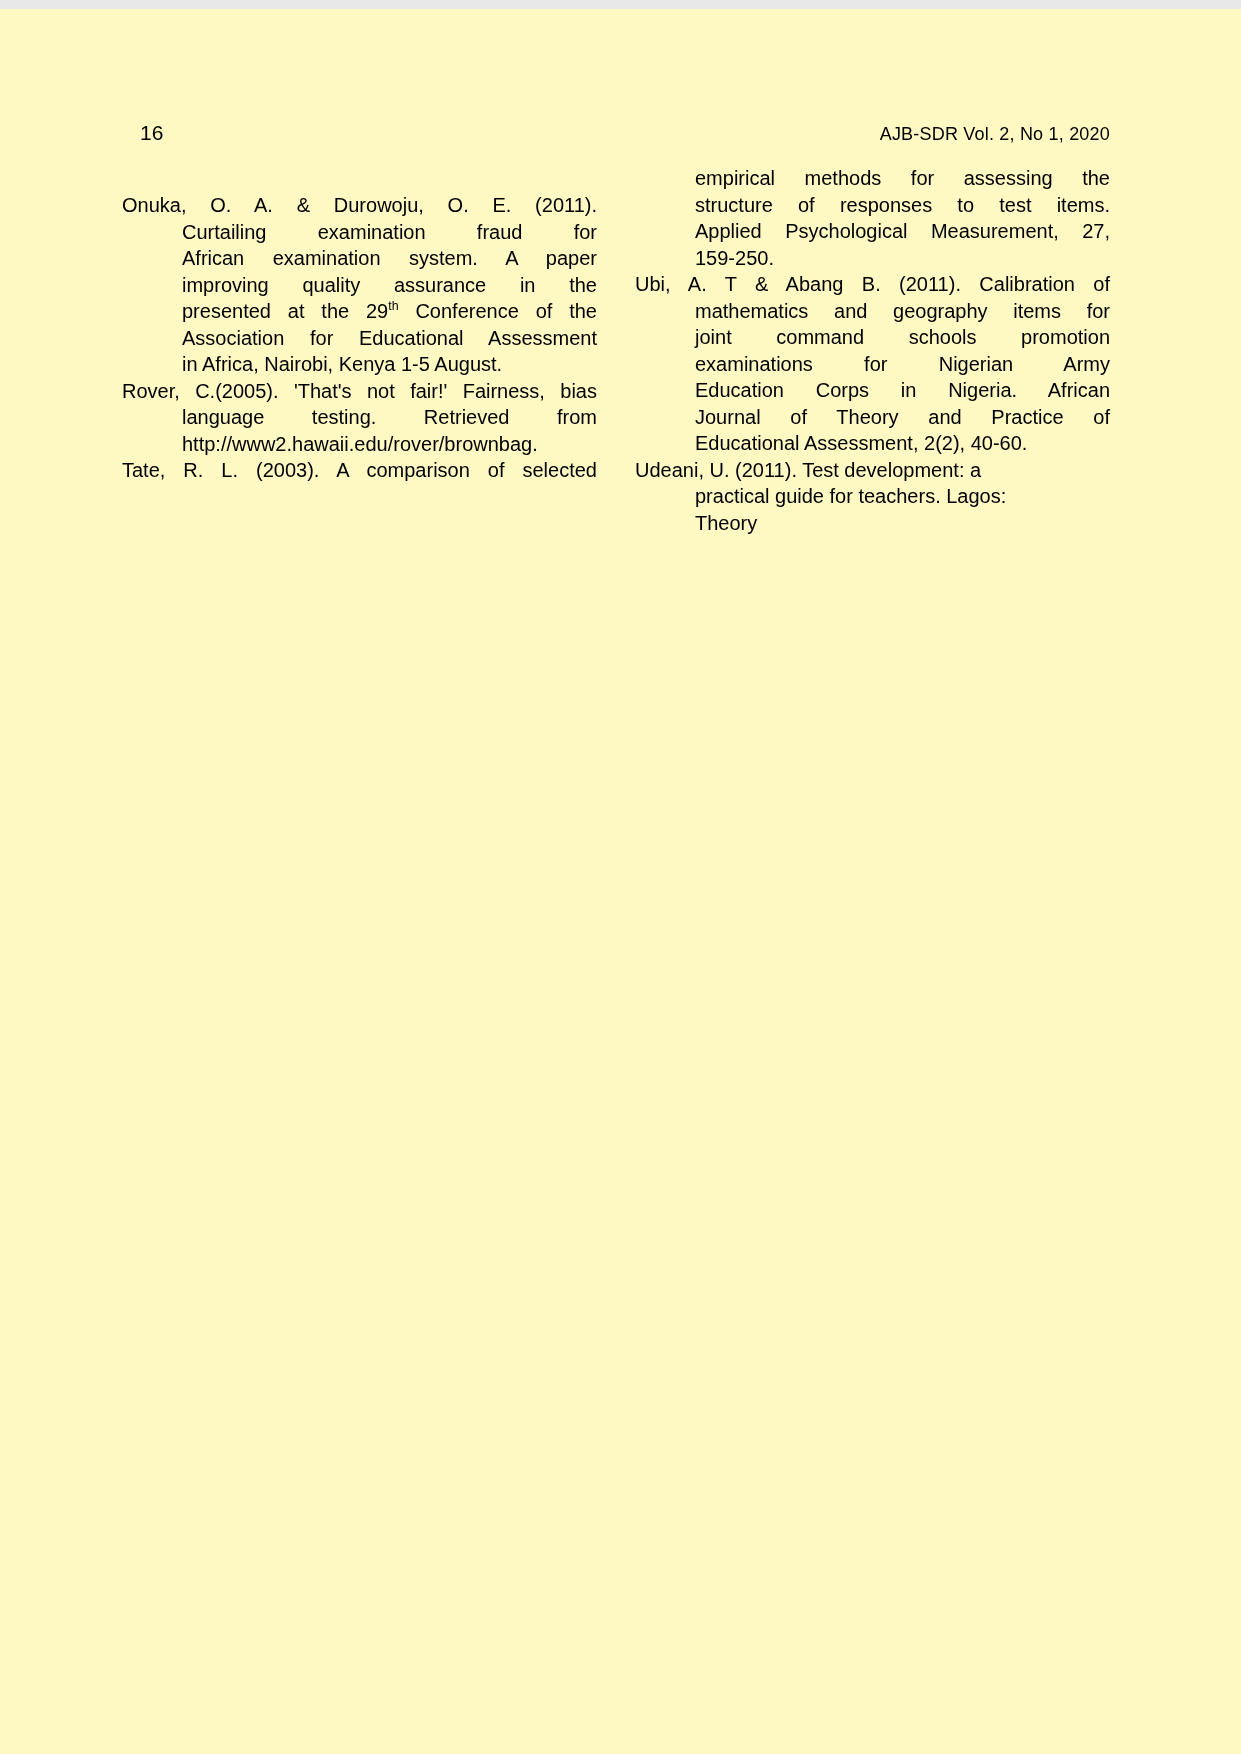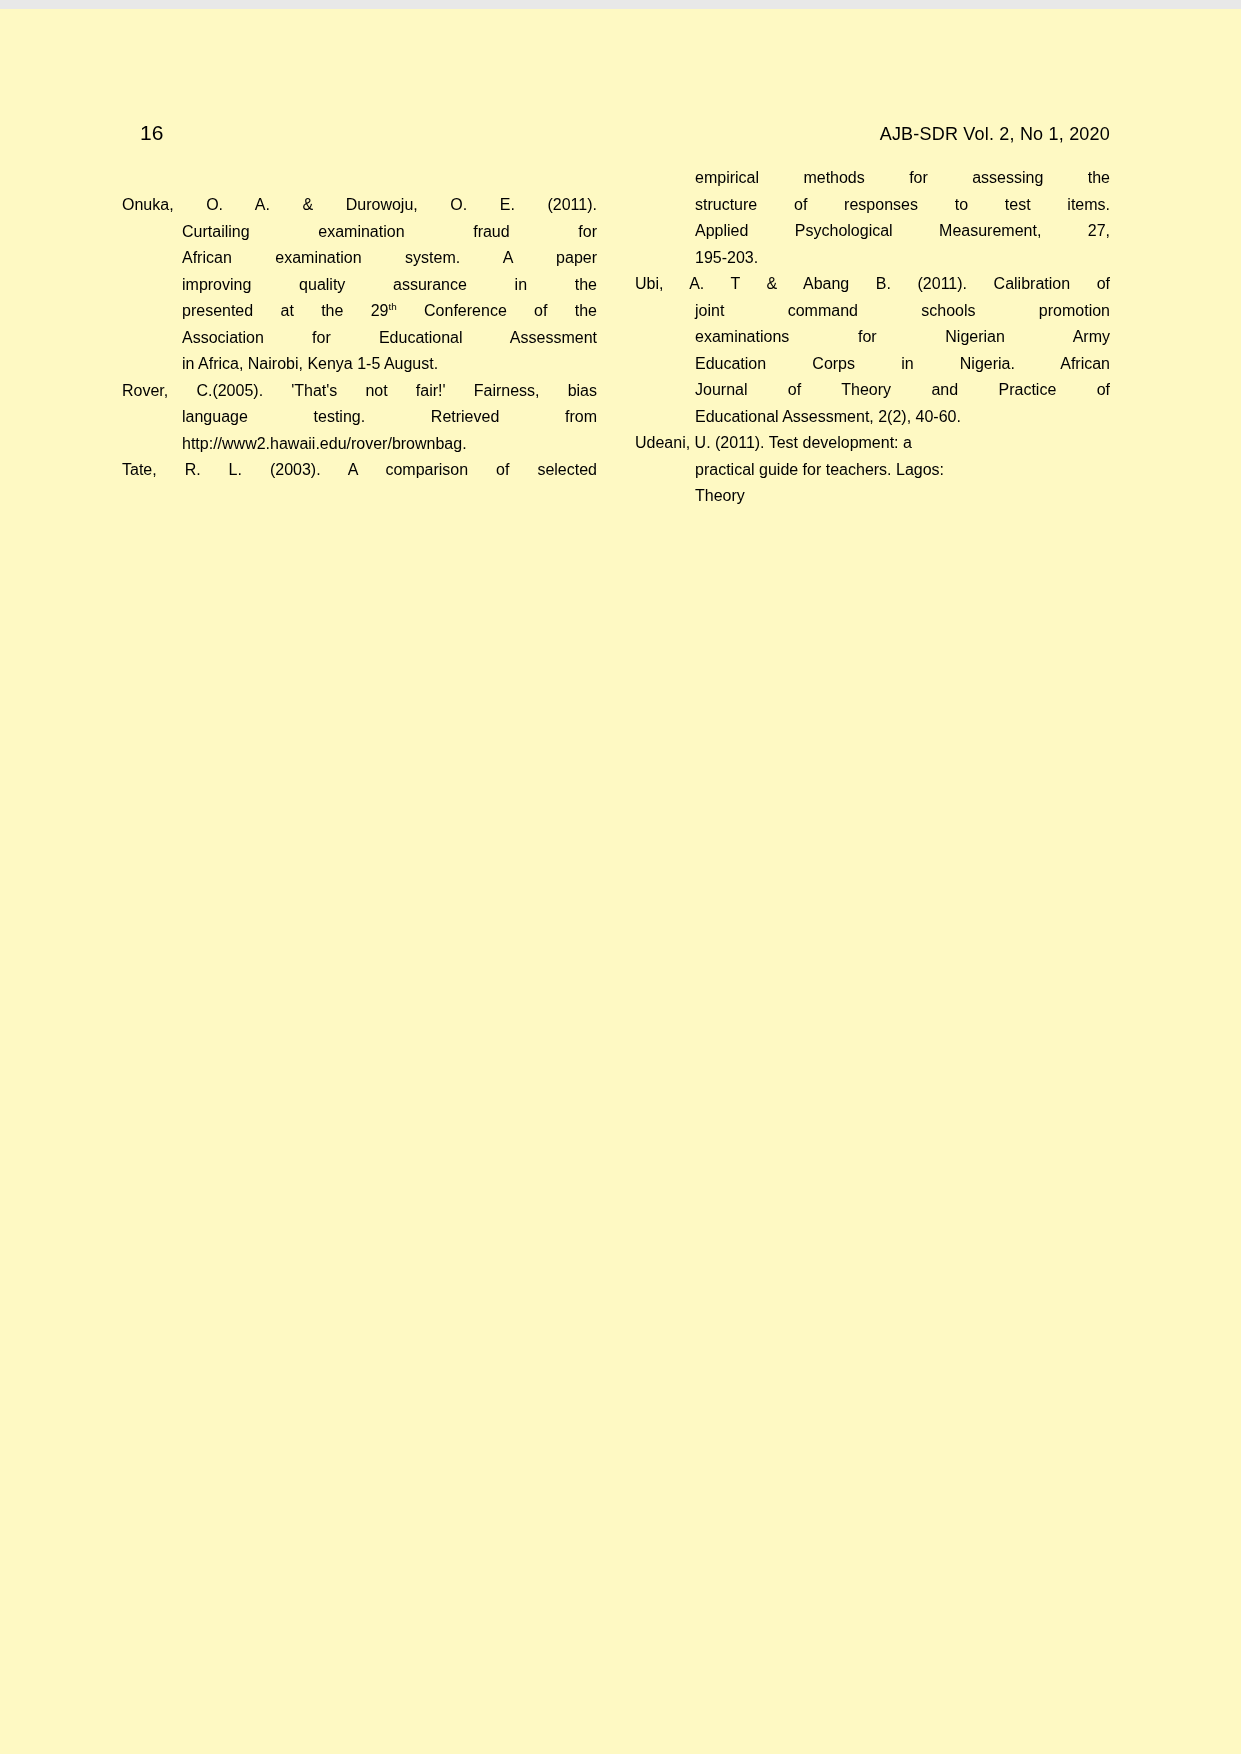--- a/index.html
+++ b/index.html
@@ -21,21 +21,21 @@
   }
   .page-number { font-size: 21px; margin-left: 18px; }
   .journal-info { font-size: 18px; letter-spacing: 0.2px; }
   .columns {
     display: flex;
     gap: 38px;
     margin-top: 20px;
   }
   .col {
     width: 475px;
-    font-size: 16px;
+    font-size: 20px;
     line-height: 26.5px;
   }
   .col-left { padding-top: 27px; }
   .entry { margin: 0; padding: 0; }
   .line { display: block; }
   .cont { padding-left: 60px; }
   .jl { text-align: justify; text-align-last: justify; }
   sup.ord { font-size: 0.62em; line-height: 0; vertical-align: super; }
 </style>
 </head>
@@ -73,25 +73,26 @@
       </p>
 
     </div>
 
     <div class="col col-right">
 
       <p class="entry">
         <span class="line cont jl">empirical methods for assessing the</span>
         <span class="line cont jl">structure of responses to test items.</span>
         <span class="line cont jl">Applied Psychological Measurement, 27,</span>
-        <span class="line cont">195-203.</span>
+        <span class="line cont">159-250.</span>
       </p>
 
       <p class="entry">
         <span class="line jl">Ubi, A. T &amp; Abang B. (2011). Calibration of</span>
+        <span class="line cont jl">mathematics and geography items for</span>
         <span class="line cont jl">joint command schools promotion</span>
         <span class="line cont jl">examinations for Nigerian Army</span>
         <span class="line cont jl">Education Corps in Nigeria. African</span>
         <span class="line cont jl">Journal of Theory and Practice of</span>
         <span class="line cont">Educational Assessment, 2(2), 40-60.</span>
       </p>
 
       <p class="entry">
         <span class="line">Udeani, U. (2011). Test development: a</span>
         <span class="line cont">practical guide for teachers. Lagos:</span>

